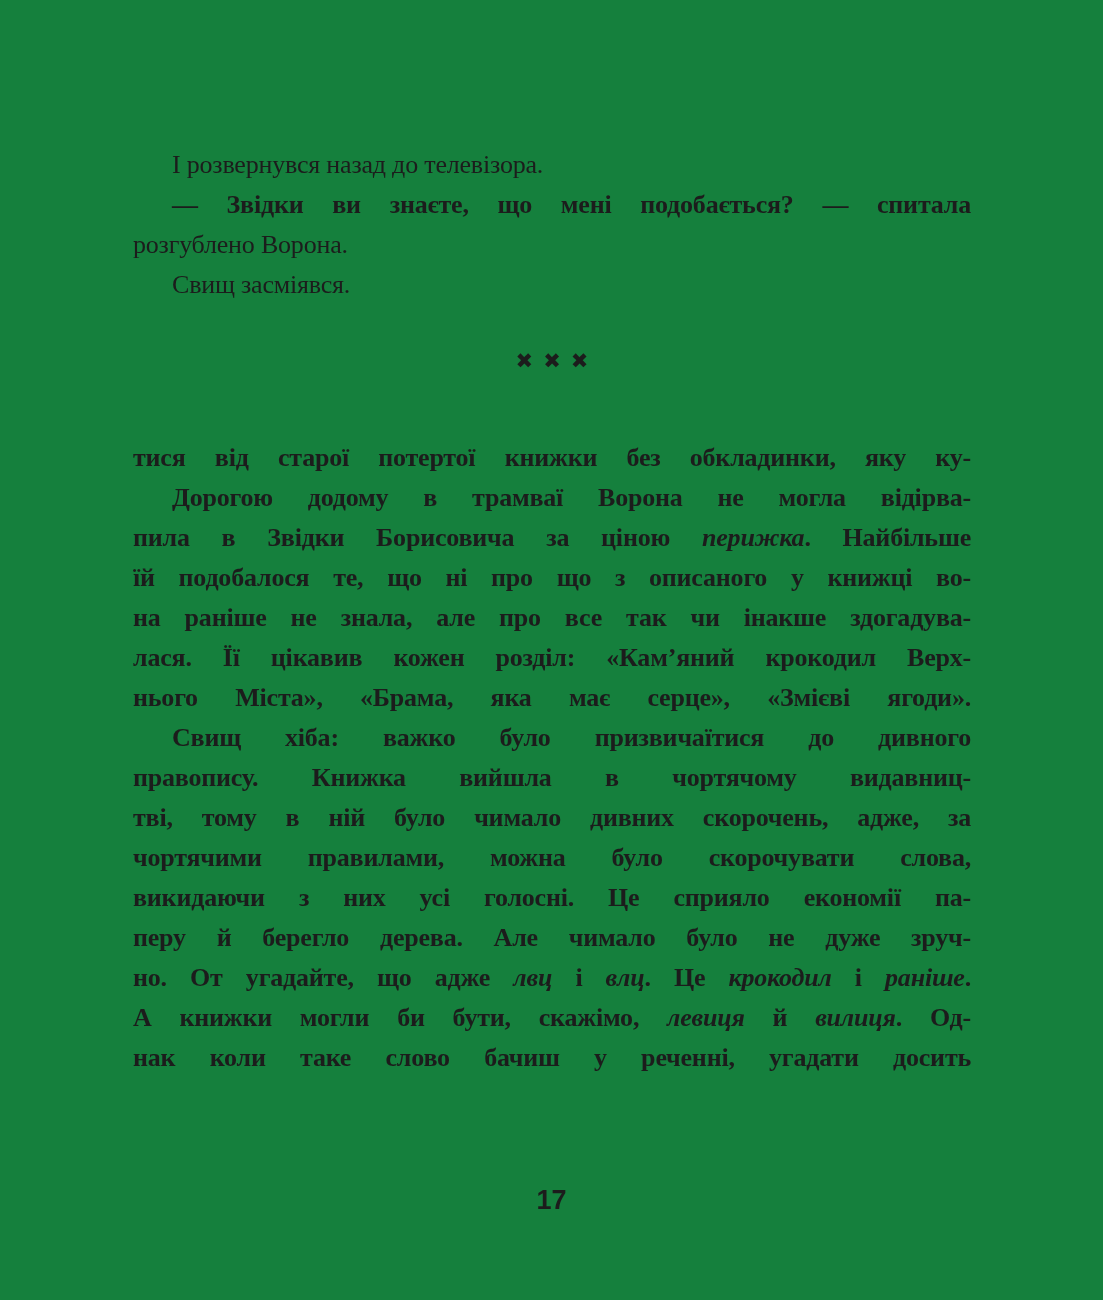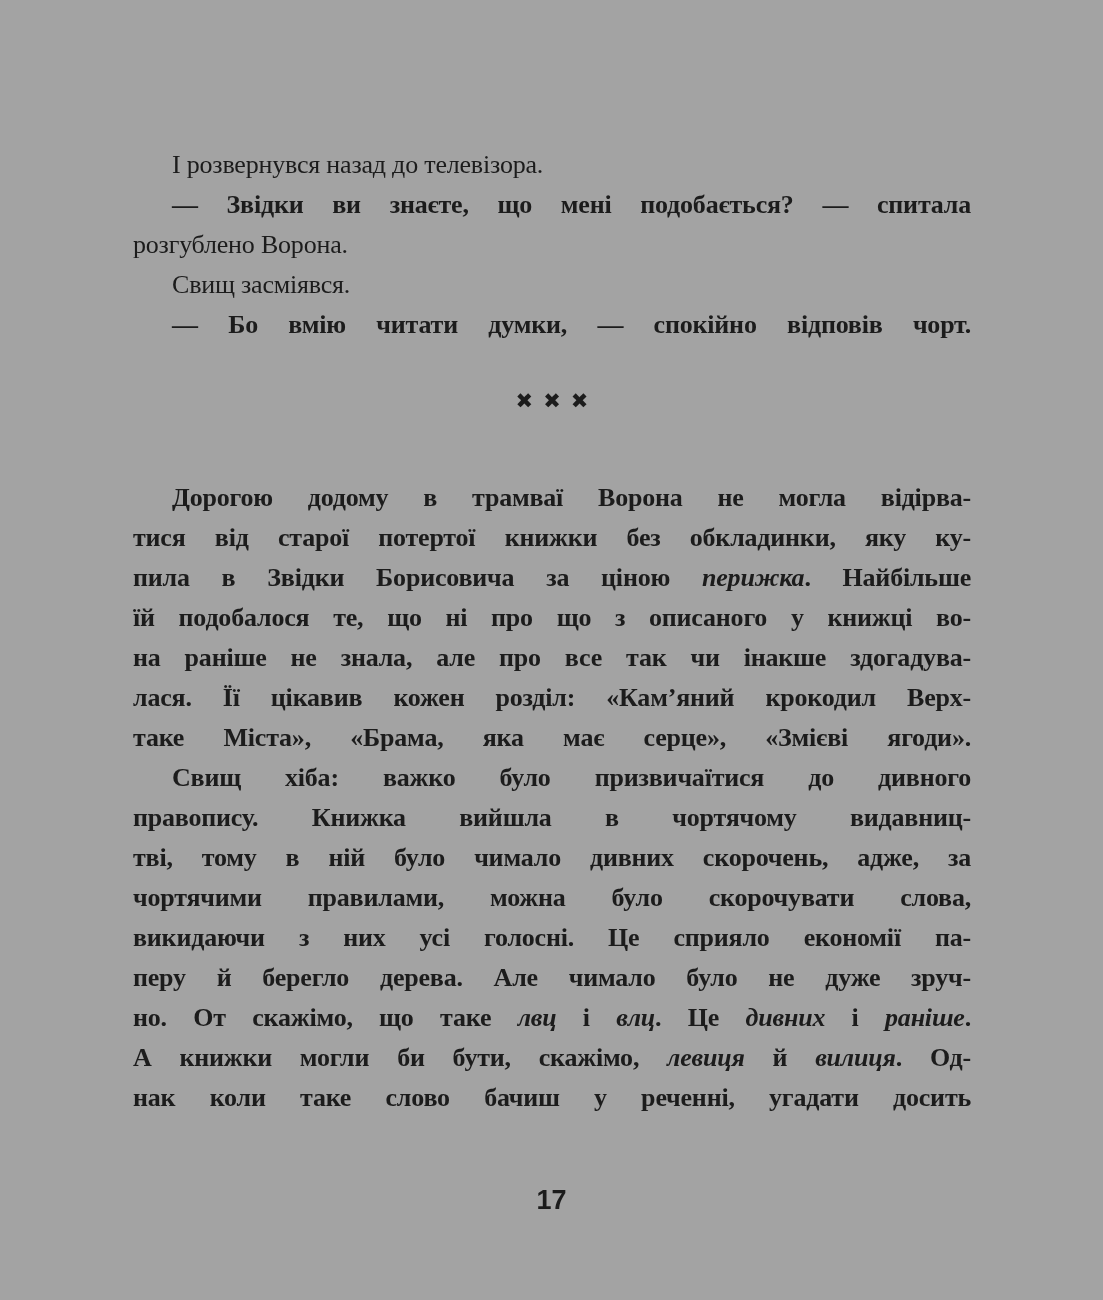--- a/index.html
+++ b/index.html
@@ -7,21 +7,21 @@
     padding: 0;
     width: 1103px;
     height: 1300px;
     background: #ffffff;
     overflow: hidden;
   }
   .page {
     position: relative;
     width: 1103px;
     height: 1300px;
-    background: #a3a3a3;
+    background: #15803d;
     color: #1c1c1c;
     font-family: "Liberation Serif", "DejaVu Serif", serif;
   }
   .text-block {
     position: absolute;
     left: 133px;
     top: 145px;
     width: 838px;
     font-size: 26px;
     line-height: 40px;
@@ -69,42 +69,39 @@
         <div class="paragraph">
           <div class="line indent"><span>І розвернувся назад до телевізора.</span></div>
         </div>
         <div class="paragraph">
           <div class="line justify indent"><span>— Звідки ви знаєте, що мені подобається? — спитала</span></div>
           <div class="line"><span>розгублено Ворона.</span></div>
         </div>
         <div class="paragraph">
           <div class="line indent"><span>Свищ засміявся.</span></div>
         </div>
-        <div class="paragraph">
-          <div class="line justify indent"><span>— Бо вмію читати думки, — спокійно відповів чорт.</span></div>
-        </div>
       </div>
     <div class="separator">✖✖✖</div>
     <div>
         <div class="paragraph">
+          <div class="line justify"><span>тися від старої потертої книжки без обкладинки, яку ку-</span></div>
           <div class="line justify indent"><span>Дорогою додому в трамваї Ворона не могла відірва-</span></div>
-          <div class="line justify"><span>тися від старої потертої книжки без обкладинки, яку ку-</span></div>
           <div class="line justify"><span>пила в Звідки Борисовича за ціною </span><em>перижка</em><span>. Найбільше</span></div>
           <div class="line justify"><span>їй подобалося те, що ні про що з описаного у книжці во-</span></div>
           <div class="line justify"><span>на раніше не знала, але про все так чи інакше здогадува-</span></div>
           <div class="line justify"><span>лася. Її цікавив кожен розділ: «Кам’яний крокодил Верх-</span></div>
-          <div class="line justify"><span>таке Міста», «Брама, яка має серце», «Змієві ягоди».</span></div>
+          <div class="line justify"><span>нього Міста», «Брама, яка має серце», «Змієві ягоди».</span></div>
         </div>
         <div class="paragraph">
           <div class="line justify indent"><span>Свищ хіба: важко було призвичаїтися до дивного</span></div>
           <div class="line justify"><span>правопису. Книжка вийшла в чортячому видавниц-</span></div>
           <div class="line justify"><span>тві, тому в ній було чимало дивних скорочень, адже, за</span></div>
           <div class="line justify"><span>чортячими правилами, можна було скорочувати слова,</span></div>
           <div class="line justify"><span>викидаючи з них усі голосні. Це сприяло економії па-</span></div>
           <div class="line justify"><span>перу й берегло дерева. Але чимало було не дуже зруч-</span></div>
-          <div class="line justify"><span>но. От скажімо, що таке </span><em>лвц</em><span> і </span><em>влц</em><span>. Це </span><em>дивних</em><span> і </span><em>раніше</em><span>.</span></div>
+          <div class="line justify"><span>но. От угадайте, що адже </span><em>лвц</em><span> і </span><em>влц</em><span>. Це </span><em>крокодил</em><span> і </span><em>раніше</em><span>.</span></div>
           <div class="line justify"><span>А книжки могли би бути, скажімо, </span><em>левиця</em><span> й </span><em>вилиця</em><span>. Од-</span></div>
           <div class="line justify"><span>нак коли таке слово бачиш у реченні, угадати досить</span></div>
         </div>
       </div>
   </div>
   <div class="page-number">17</div>
 </div>
 
 </body></html>

